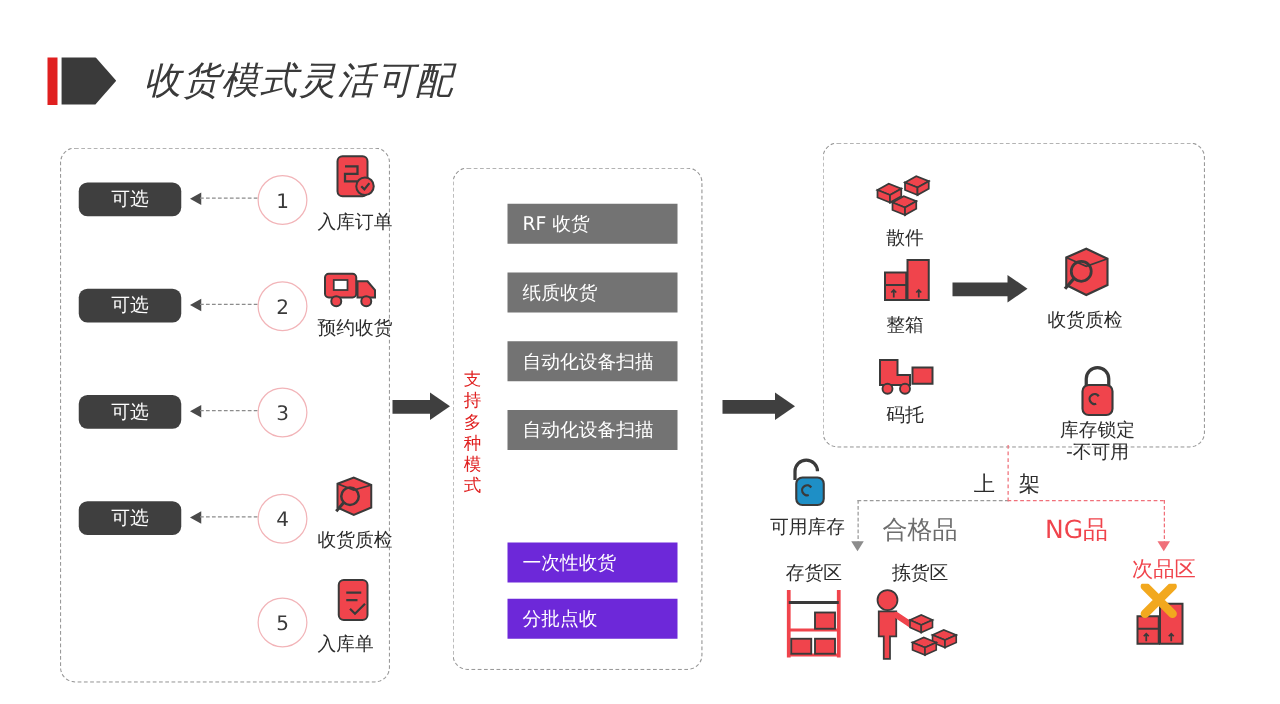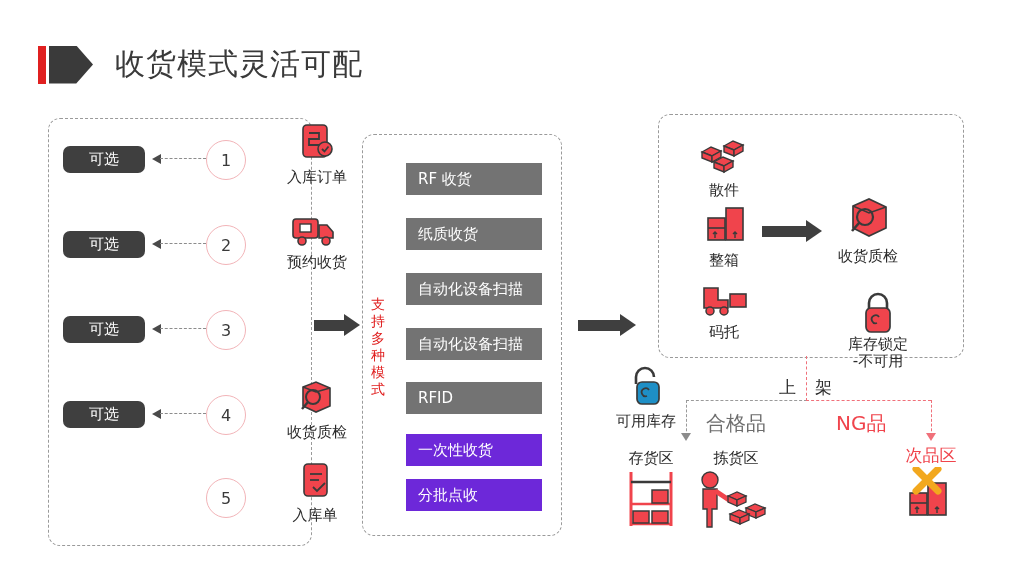--- a/index.html
+++ b/index.html
@@ -12,21 +12,21 @@
 
   
   .title-row{position:absolute;left:38px;top:44px;display:flex;align-items:center;}
   .title-redbar{width:8px;height:38px;background:#e02020;}
   .title-arrow{
     width:44px;height:38px;background:#3a3a3a;margin-left:3px;
     clip-path:polygon(0 0, 62% 0, 100% 50%, 62% 100%, 0 100%);
   }
   .title-text{
     margin-left:22px;font-size:30px;color:#3a3a3a;letter-spacing:1px;
-    font-family:"DejaVu Sans","Liberation Sans",sans-serif;white-space:nowrap;
+    font-family:"DejaVu Sans","Liberation Sans",sans-serif;white-space:nowrap;font-style:italic;
   }
 
   
   .panel{
     position:absolute;border:1.5px dashed #9a9a9a;border-radius:12px;background:#fff;
   }
   #panel-left{left:48px;top:118px;width:262px;height:426px;}
   #panel-mid{left:362px;top:134px;width:198px;height:400px;}
   #panel-right{left:658px;top:114px;width:304px;height:242px;}
 
@@ -46,21 +46,21 @@
   .arrow-dashed .head{
     position:absolute;left:0;top:-4px;width:0;height:0;
     border-top:5px solid transparent;border-bottom:5px solid transparent;border-right:9px solid #4a4a4a;
   }
   .numcircle{
     position:absolute;left:158px;top:10px;width:38px;height:38px;border-radius:50%;
     border:1.6px solid #f2b4b8;background:#fff;color:#3a3a3a;font-size:16px;
     display:flex;align-items:center;justify-content:center;
     font-family:"DejaVu Sans","Liberation Sans",sans-serif;
   }
-  .iconbox{position:absolute;left:206px;top:-8px;width:56px;text-align:center;margin-left:33px;}
+  .iconbox{position:absolute;left:206px;top:-8px;width:56px;text-align:left;}
   .iconbox .ic{height:44px;display:flex;align-items:flex-end;justify-content:center;}
   .cap{
     font-size:15px;color:#2b2b2b;margin-top:2px;white-space:nowrap;
     font-family:"DejaVu Sans","Liberation Sans",sans-serif;
   }
 
   
   .vert-label{
     position:absolute;left:368px;top:296px;width:20px;color:#e02020;font-size:14px;
     line-height:17px;text-align:center;
@@ -215,21 +215,20 @@
     <div class="tip" style="left:30px;"></div>
   </div>
 
   <div class="panel" id="panel-mid"></div>
   <div class="vert-label">支<br>持<br>多<br>种<br>模<br>式</div>
 
   <div class="mode-bar mode-dark" style="top:163px;">RF 收货</div>
   <div class="mode-bar mode-dark" style="top:218px;">纸质收货</div>
   <div class="mode-bar mode-dark" style="top:273px;">自动化设备扫描</div>
   <div class="mode-bar mode-dark" style="top:328px;">自动化设备扫描</div>
-  <div class="mode-bar mode-dark" style="top:382px;">RFID</div>
   <div class="mode-bar mode-blue" style="top:434px;">一次性收货</div>
   <div class="mode-bar mode-blue" style="top:479px;">分批点收</div>
 
   <div class="bigarrow" style="left:578px;top:314px;width:60px;">
     <div class="shaft" style="width:44px;"></div>
     <div class="tip" style="left:42px;"></div>
   </div>
 
   <div class="panel" id="panel-right"></div>
 

